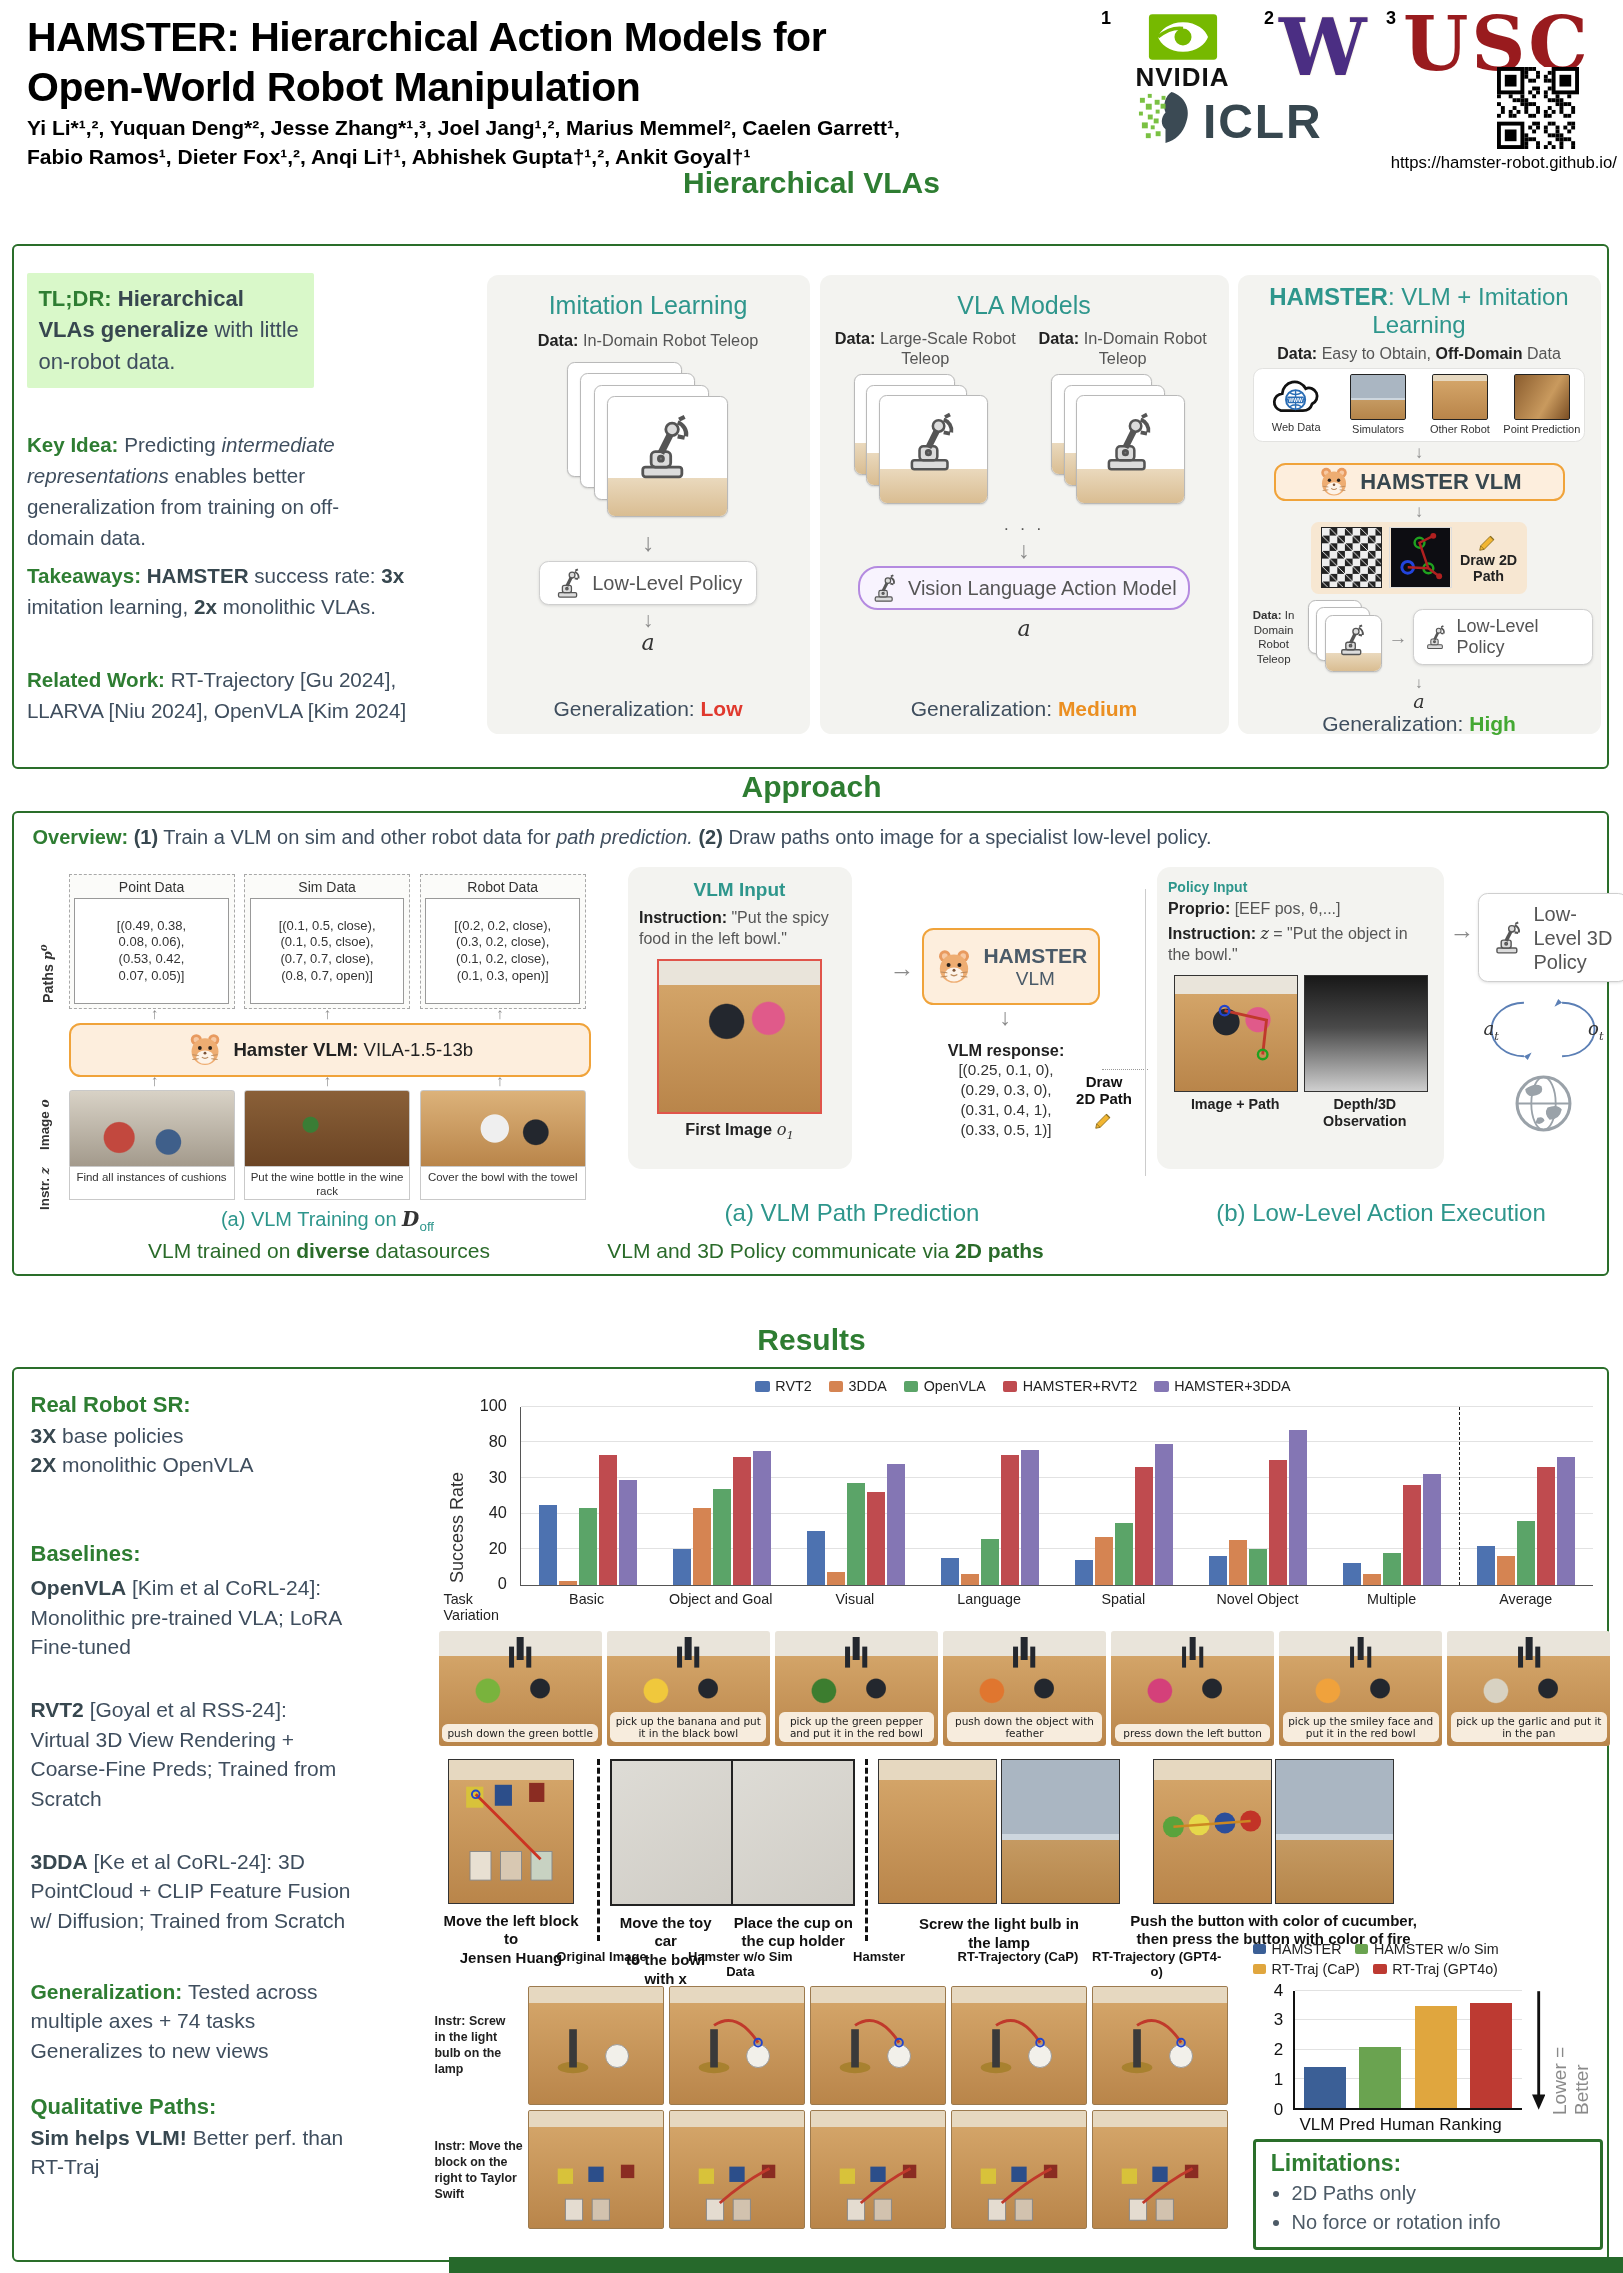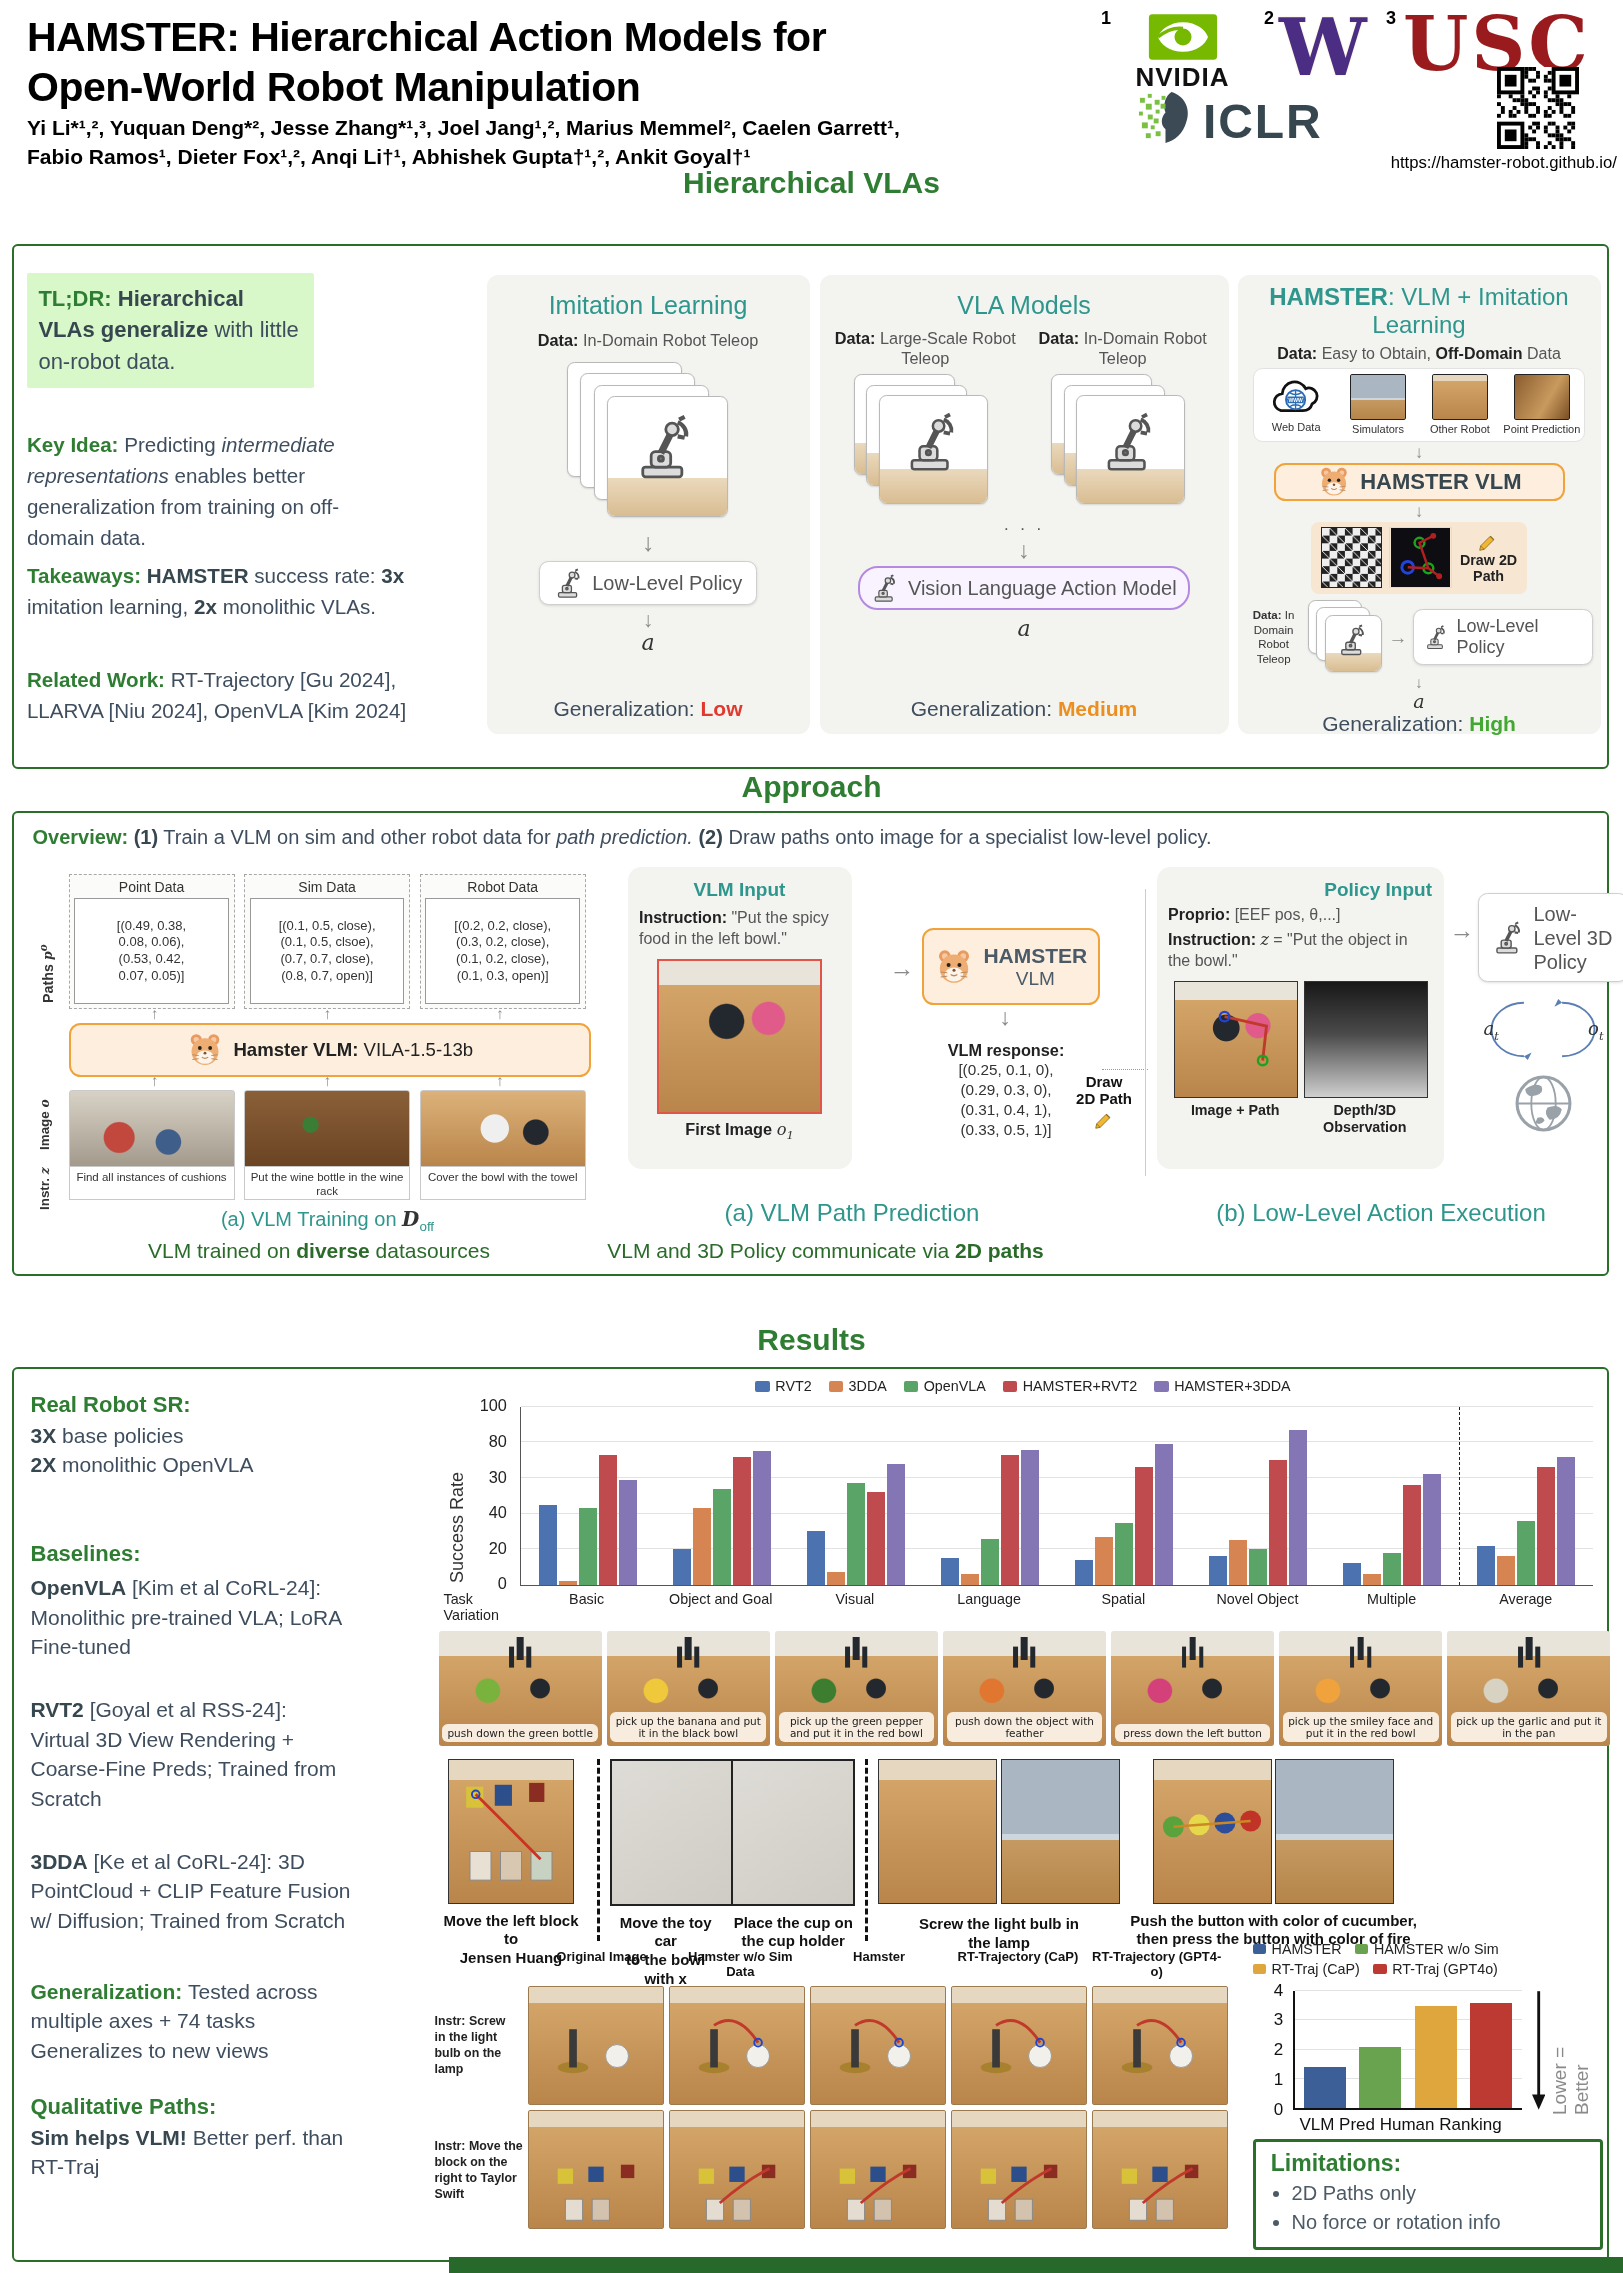--- a/index.html
+++ b/index.html
@@ -622,21 +622,21 @@
             <path d="M14 6 L18 10" stroke="#8a6d1f" stroke-width="1.5"></path>
             <path d="M3 17 L7 21" stroke="#8a6d1f" stroke-width="1"></path>
           </svg>
         </span>
     </div>
     <div class="abs" style="left:1088px;top:256px;width:46px;border-top:1.9px dotted #999;"></div>
     <div class="abs" style="left:1131px;top:76px;height:287px;border-left:1.4px solid #ccc;"></div>
     <div class="abs teal" style="left:614px;top:386px;width:449px;text-align:center;font-size:24px;">(a) VLM Path Prediction</div>
 
     <div class="abs gray-card" style="left:1143px;top:54px;width:287px;height:302px;">
-      <div class="b teal" style="font-size:19px;text-align:right;">Policy Input</div>
+      <div class="b teal" style="font-size:14px;text-align:left;">Policy Input</div>
       <div style="font-size:16px;margin-top:5.7px;color:#555;"><span class="b" style="color:#222;">Proprio: </span><span>[EEF pos, θ,...]</span></div>
       <div style="font-size:16px;margin-top:5.7px;color:#555;line-height:1.3;"><span class="b" style="color:#222;">Instruction: </span><i class="aserif">z</i><span> = "Put the object in the bowl."</span></div>
       <div style="display:flex;gap:7.6px;margin-top:9.6px;justify-content:center;">
         <div style="width:122px;">
           <div class="wood" style="width:122px;height:115px;border:1.9px solid #333;position:relative;">
             <svg viewBox="0 0 128 120" style="position:absolute;left:0;top:0;width:100%;height:100%;">
                 <path d="M52 36 L96 46 L92 82" stroke="#c0392b" stroke-width="3" fill="none"></path>
                 <circle cx="52" cy="36" r="5" fill="none" stroke="#2244cc" stroke-width="2.5"></circle>
                 <circle cx="92" cy="82" r="5" fill="none" stroke="#1fa11f" stroke-width="2.5"></circle>
               </svg>

